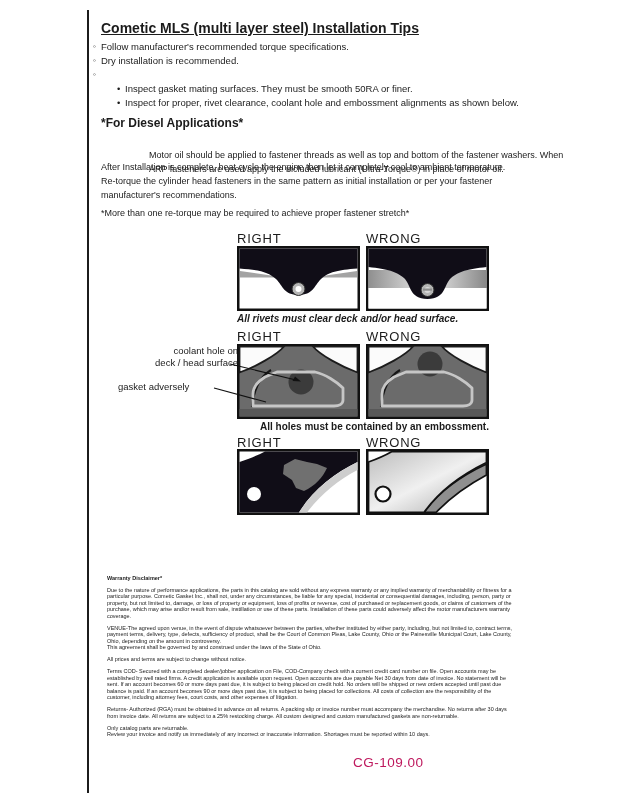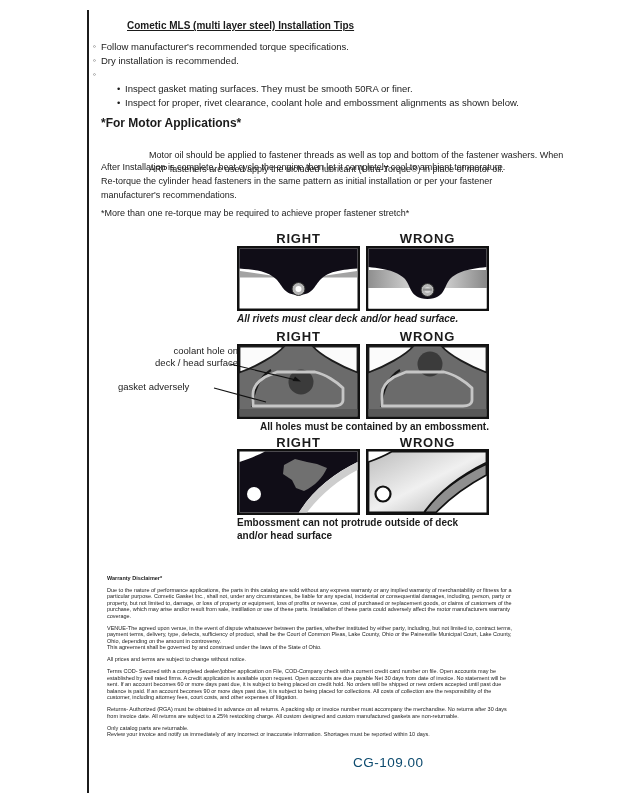--- a/index.html
+++ b/index.html
@@ -2,41 +2,41 @@
 <html><head>
 <meta charset="utf-8">
 <style>
   html,body{margin:0;padding:0;background:#ffffff;}
   .page{
     position:relative;width:618px;height:800px;background:#ffffff;overflow:hidden;
     font-family:"Liberation Sans", sans-serif;color:#1b1b1b;
   }
   .abs{position:absolute;}
   .left-rule{left:87px;top:10px;width:1.5px;height:783px;background:#1c1c1c;}
-  .title{left:101px;top:20px;font-size:10px;font-weight:bold;text-decoration:underline;white-space:nowrap;margin-left:26px;}
+  .title{left:101px;top:20px;font-size:14px;font-weight:bold;text-decoration:underline;white-space:nowrap;}
   .tips{left:93px;top:40px;width:430px;}
   .tip{display:flex;font-size:9.5px;line-height:14px;}
   .tip .mark{width:8px;flex:0 0 8px;font-size:8px;line-height:14px;}
   .tip.sub{margin-left:24px;}
   .tip.sub .mark{font-size:9.5px;}
   .diesel-h{left:101px;top:116px;font-size:12px;font-weight:bold;}
   .body-p{left:101px;width:418px;font-size:9px;line-height:14px;}
   .p1{top:148px;margin-left:48px;}
   .p2{top:160px;}
   .p3{top:206px;}
-  .panel-hdr{width:123px;text-align:center;font-size:13px;font-weight:bold;letter-spacing:0.8px;}
+  .panel-hdr{width:123px;text-align:left;font-size:13px;font-weight:normal;letter-spacing:0.8px;}
   .cap{font-size:10px;font-weight:bold;line-height:12.5px;}
   .panel{width:123px;}
   .lbl{font-size:9.5px;line-height:12px;}
   .lbl-right{text-align:right;}
   .legal{left:107px;top:575px;width:406px;font-size:5.5px;line-height:6.5px;color:#222;}
   .legal .lh{font-weight:bold;margin:0 0 5px 0;}
   .legal p{margin:0 0 5.5px 0;}
   .legal p.tight{margin:0;}
-  .footer-code{left:353px;top:755px;font-size:13.5px;letter-spacing:0.5px;color:#0c4a6e;}
+  .footer-code{left:353px;top:755px;font-size:13.5px;letter-spacing:0.5px;color:#be185d;}
   svg{display:block;}
 </style>
 </head>
 <body>
 
 <div class="page">
 
   <div class="abs left-rule"></div>
 
   <div class="abs title">Cometic MLS (multi layer steel) Installation Tips</div>
@@ -56,21 +56,21 @@
     <div class="tip sub">
       <span class="mark">•</span>
       <span>Inspect gasket mating surfaces.  They must be smooth 50RA or finer.</span>
     </div>
     <div class="tip sub">
       <span class="mark">•</span>
       <span>Inspect for proper, rivet clearance, coolant hole and embossment alignments as shown below.</span>
     </div>
   </div>
 
-  <div class="abs diesel-h">*For Motor Applications*</div>
+  <div class="abs diesel-h">*For Diesel Applications*</div>
   <div class="abs body-p p1">Motor oil should be applied to fastener threads as well as top and bottom of the fastener washers. When ARP fasteners are used apply the included lubricant (Ultra-Torque®) in place of motor oil.</div>
   <div class="abs body-p p3">*More than one re-torque may be required to achieve proper fastener stretch*</div>
   <div class="abs body-p p2">After Installation is complete, heat cycle the engine then let it completely cool to ambient temperature. Re-torque the cylinder head fasteners in the same pattern as initial installation or per your fastener manufacturer's recommendations.</div>
 
   <div class="abs panel-hdr" style="left:237px;top:231px;">RIGHT</div>
   <div class="abs panel-hdr" style="left:366px;top:231px;">WRONG</div>
 
   <div class="abs panel" style="left:237px;top:246px;">
     <svg width="123" height="65" viewBox="0 0 123 65">
       <rect x="1.25" y="1.25" width="120.5" height="62.5" fill="#ffffff" stroke="#111" stroke-width="2.5"></rect>
@@ -167,24 +167,20 @@
             <stop offset="1" stop-color="#a5a5a5"></stop>
         </linearGradient>
       </defs>
       <rect x="1.25" y="1.25" width="120.5" height="63.5" fill="#ffffff" stroke="#111" stroke-width="2.5"></rect>
       <path d="M58,63.5 C73,42 97,26 120.5,15 L120.5,26 C100,37 82,51 70,63.5 Z" fill="#8f8f8f" stroke="#111" stroke-width="1.8"></path>
       <path d="M26,2.5 H120.5 V13.5 C97,25 73,42 58,63.5 H2.5 V13 C11,10 19,6.5 26,2.5 Z" fill="url(#gradW3)" stroke="#111" stroke-width="1.8"></path>
       <circle cx="17" cy="45" r="7.5" fill="#ffffff" stroke="#111" stroke-width="2.2"></circle>
     </svg>
   </div>
 
-  <div class="abs cap" style="left:237px;top:517px;width:230px;">
-    <div>Embossment can not protrude outside of deck</div>
-    <div>and/or head surface</div>
-  </div>
 
   <div class="abs legal">
     <p class="lh">Warranty Disclaimer*</p>
     <p>Due to the nature of performance applications, the parts in this catalog are sold without any express warranty or any implied warranty of merchantability or fitness for a particular purpose.  Cometic Gasket Inc., shall not, under any circumstances, be liable for any special, incidental or consequential damages, including, person, party or property, but not limited to, damage, or loss of property or equipment, loss of profits or revenue, cost of purchased or replacement goods, or claims of customers of the purchase, which may arise and/or result from sale, instillation or use of these parts.  Installation of these parts could adversely affect the motor manufacturers warranty coverage.</p>
     <p class="tight">VENUE-The agreed upon venue, in the event of dispute whatsoever between the parties, whether instituted by either party, including, but not limited to, contract terms, payment terms, delivery, type, defects, sufficiency of product, shall be the Court of Common Pleas, Lake County, Ohio or the Painesville Municipal Court, Lake County, Ohio, depending on the amount in controversy.</p>
     <p>This agreement shall be governed by and construed under the laws of the State of Ohio.</p>
     <p>All prices and terms are subject to change without notice.</p>
     <p>Terms COD- Secured with a completed dealer/jobber application on File, COD-Company check with a current credit card number on file.  Open accounts may be established by well rated firms.  A credit application is available upon request.  Open accounts are due payable Net 30 days from date of invoice.  No statement will be sent.  If an account becomes 60 or more days past due, it is subject to being placed on credit hold.  No orders will be shipped or new orders accepted until past due balance is paid.  If an account becomes 90 or more days past due, it is subject to being placed for collections.  All costs of collection are the responsibility of the customer, including attorney fees, court costs, and other expenses of litigation.</p>
     <p>Returns- Authorized (RGA) must be obtained in advance on all returns.  A packing slip or invoice number must accompany the merchandise.  No returns after 30 days from invoice date.  All returns are subject to a 25% restocking charge.  All custom designed and custom manufactured gaskets are non-returnable.</p>
     <p class="tight">Only catalog parts are returnable.</p>

